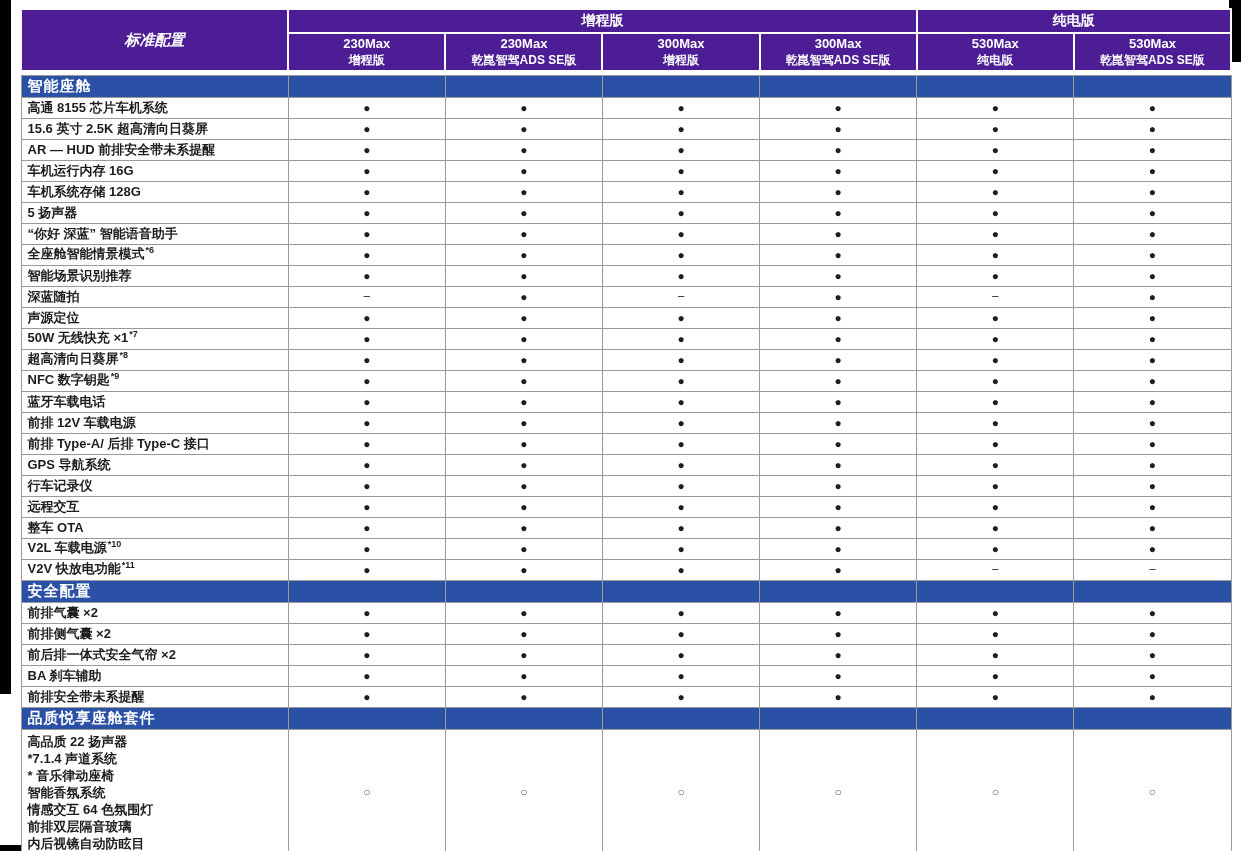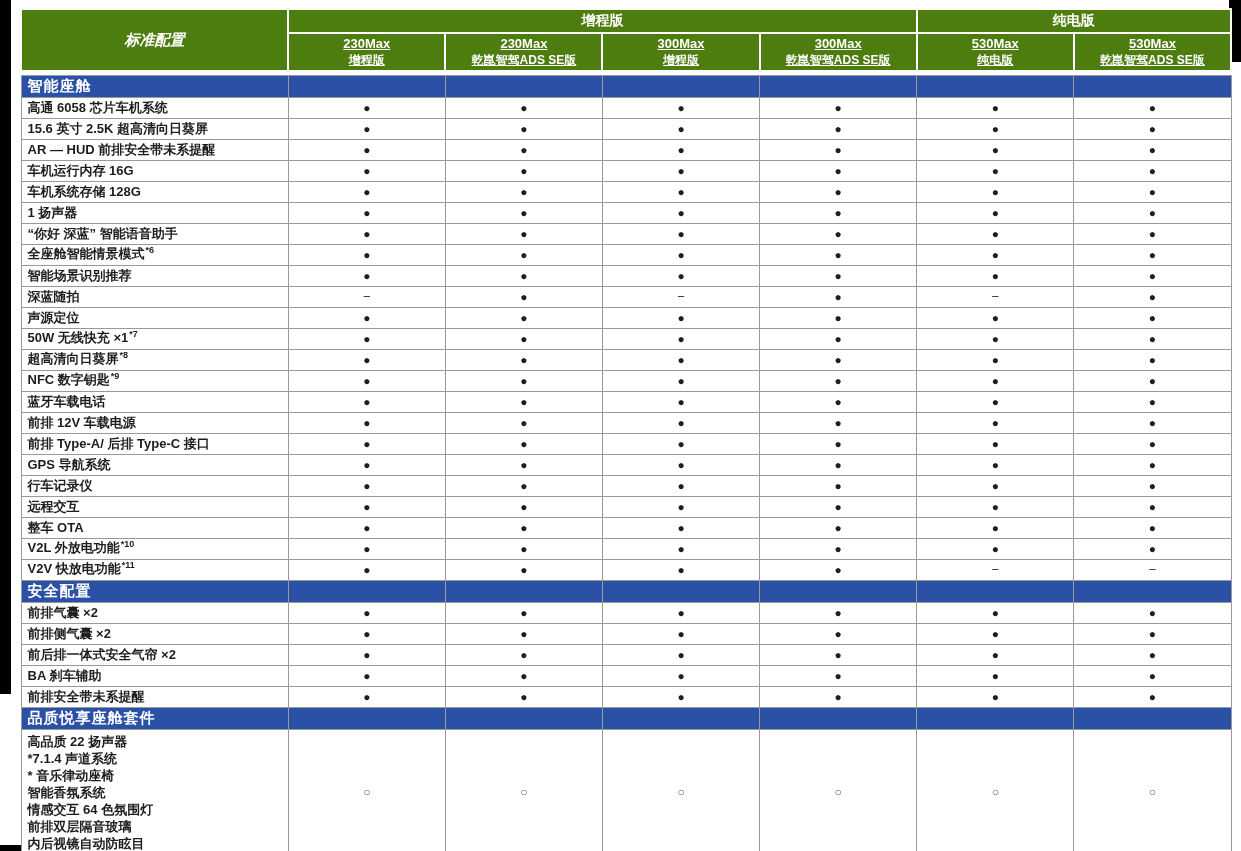--- a/index.html
+++ b/index.html
@@ -18,26 +18,26 @@
   table.spec {
     position: absolute; left: 20px; top: 8px; width: 1212px;
     border-collapse: collapse; table-layout: fixed;
     font-family: "Liberation Sans", "DejaVu Sans", sans-serif;
   }
   col.c-label { width: 267px; }
   col.c-trim  { width: 157px; }
 
   
   thead th {
-    background: #4d7c0f; color: #ffffff; font-weight: bold;
+    background: #4c1d95; color: #ffffff; font-weight: bold;
     border: 2px solid #ffffff; text-align: center; vertical-align: middle;
   }
   th.config-col { font-size: 15px; font-style: italic; }
   th.group-cell { font-size: 14px; height: 24px; }
-  th.trim-cell  { height: 36px; font-size: 13px; line-height: 16px; padding: 2px 6px; text-decoration: underline; }
+  th.trim-cell  { height: 36px; font-size: 13px; line-height: 16px; padding: 2px 6px; }
   .trim-sub { display: block; font-size: 12px; font-weight: bold; }
 
   tr.spacer-row td { height: 4px; background: #ffffff; border: none; padding: 0; }
 
   
   tbody td { border: 1px solid #9a9a9a; background: #ffffff; height: 21px; }
   td.section-title {
     background: #2a51a5; color: #ffffff; font-weight: bold; font-size: 15px;
     padding-left: 6px; height: 22px; letter-spacing: 1px; margin-left: 13px;
   }
@@ -96,21 +96,21 @@
         <tr>
           <td class="section-title">智能座舱</td>
           <td class="section-fill"></td>
           <td class="section-fill"></td>
           <td class="section-fill"></td>
           <td class="section-fill"></td>
           <td class="section-fill"></td>
           <td class="section-fill"></td>
         </tr>
         <tr>
-          <td class="feature-label"><span>高通 6058 芯片车机系统</span></td>
+          <td class="feature-label"><span>高通 8155 芯片车机系统</span></td>
           <td class="mark-cell">●</td>
           <td class="mark-cell">●</td>
           <td class="mark-cell">●</td>
           <td class="mark-cell">●</td>
           <td class="mark-cell">●</td>
           <td class="mark-cell">●</td>
         </tr>
         <tr>
           <td class="feature-label"><span>15.6 英寸 2.5K 超高清向日葵屏</span></td>
           <td class="mark-cell">●</td>
@@ -141,21 +141,21 @@
         <tr>
           <td class="feature-label"><span>车机系统存储 128G</span></td>
           <td class="mark-cell">●</td>
           <td class="mark-cell">●</td>
           <td class="mark-cell">●</td>
           <td class="mark-cell">●</td>
           <td class="mark-cell">●</td>
           <td class="mark-cell">●</td>
         </tr>
         <tr>
-          <td class="feature-label"><span>1 扬声器</span></td>
+          <td class="feature-label"><span>5 扬声器</span></td>
           <td class="mark-cell">●</td>
           <td class="mark-cell">●</td>
           <td class="mark-cell">●</td>
           <td class="mark-cell">●</td>
           <td class="mark-cell">●</td>
           <td class="mark-cell">●</td>
         </tr>
         <tr>
           <td class="feature-label"><span>“你好 深蓝” 智能语音助手</span></td>
           <td class="mark-cell">●</td>
@@ -285,21 +285,21 @@
         <tr>
           <td class="feature-label"><span>整车 OTA</span></td>
           <td class="mark-cell">●</td>
           <td class="mark-cell">●</td>
           <td class="mark-cell">●</td>
           <td class="mark-cell">●</td>
           <td class="mark-cell">●</td>
           <td class="mark-cell">●</td>
         </tr>
         <tr>
-          <td class="feature-label"><span>V2L 外放电功能</span><sup>*10</sup></td>
+          <td class="feature-label"><span>V2L 车载电源</span><sup>*10</sup></td>
           <td class="mark-cell">●</td>
           <td class="mark-cell">●</td>
           <td class="mark-cell">●</td>
           <td class="mark-cell">●</td>
           <td class="mark-cell">●</td>
           <td class="mark-cell">●</td>
         </tr>
         <tr>
           <td class="feature-label"><span>V2V 快放电功能</span><sup>*11</sup></td>
           <td class="mark-cell">●</td>

